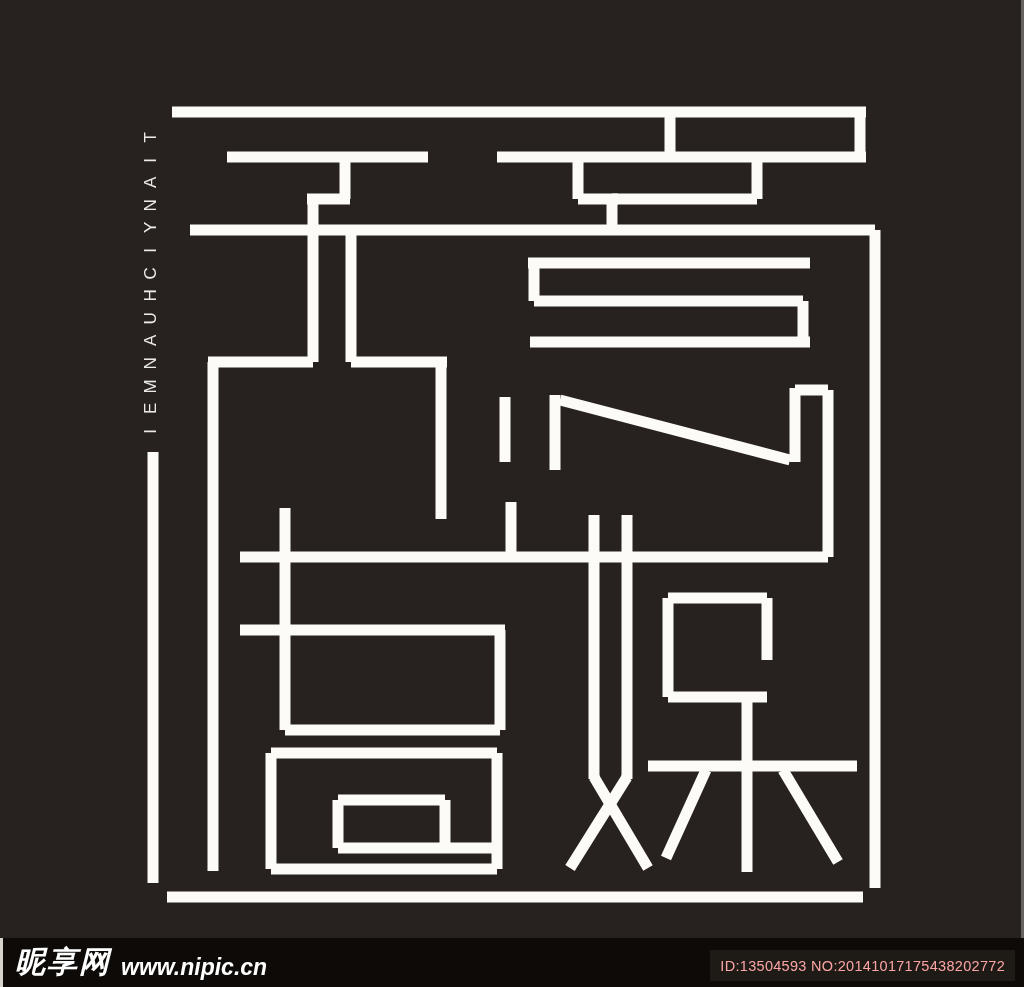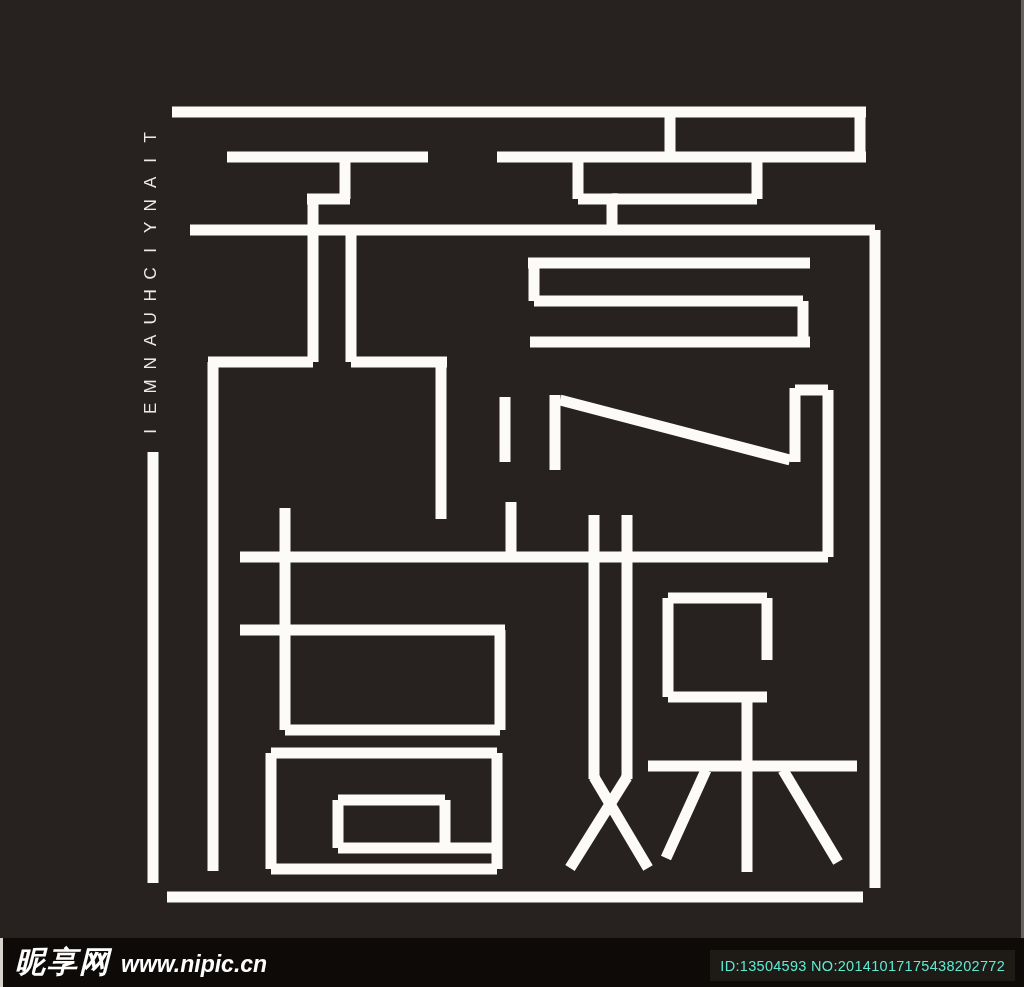--- a/index.html
+++ b/index.html
@@ -71,21 +71,21 @@
     height: 49px;
     background: #0d0a07;
     border-left: 3px solid #d6d3cd;
     box-sizing: border-box;
     display: flex;
     align-items: center;
   }
   .nipic-brand {
     margin-left: 12px;
     display: flex;
-    align-items: flex-start;
+    align-items: center;
     white-space: nowrap;
   }
   .nipic-site-name {
     color: #ffffff;
     font-size: 30px;
     font-weight: 700;
     font-style: italic;
     letter-spacing: 2px;
   }
   .nipic-url {
@@ -95,21 +95,21 @@
     font-style: italic;
     margin-left: 10px;
     margin-top: 9px;
   }
   .id-badge {
     position: absolute;
     right: 9px;
     top: 12px;
     height: 31px;
     background: #1e1a16;
-    color: #5eead4;
+    color: #fca5a5;
     font-size: 14.5px;
     display: flex;
     align-items: center;
     padding: 0 10px;
     letter-spacing: 0.3px;
   }
 </style>
 </head>
 <body>
 

